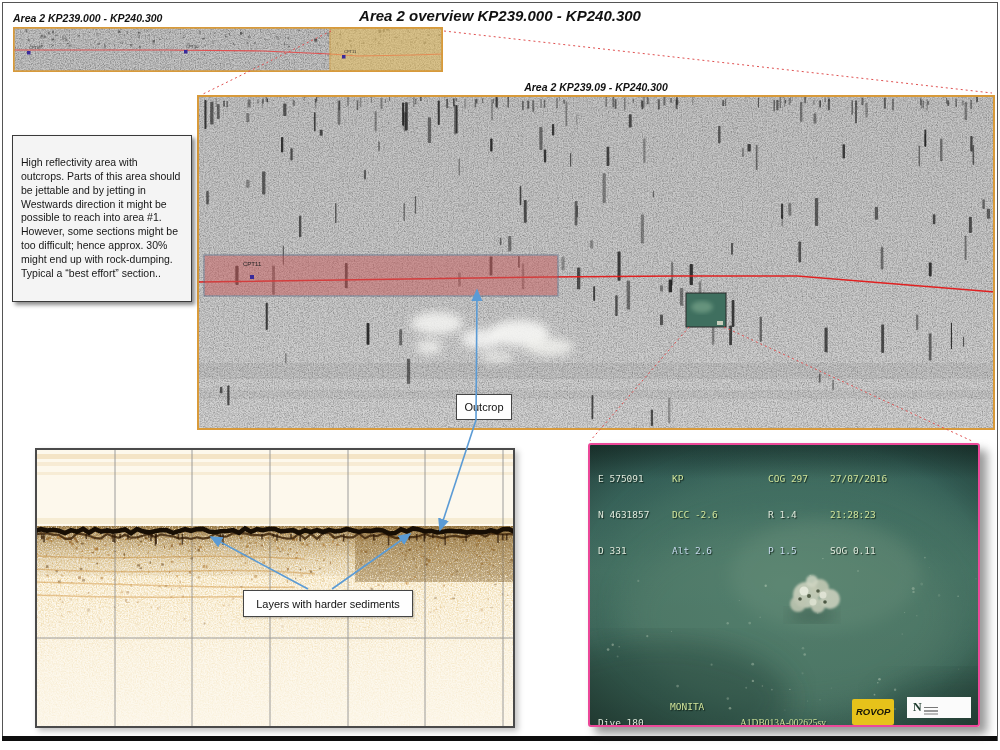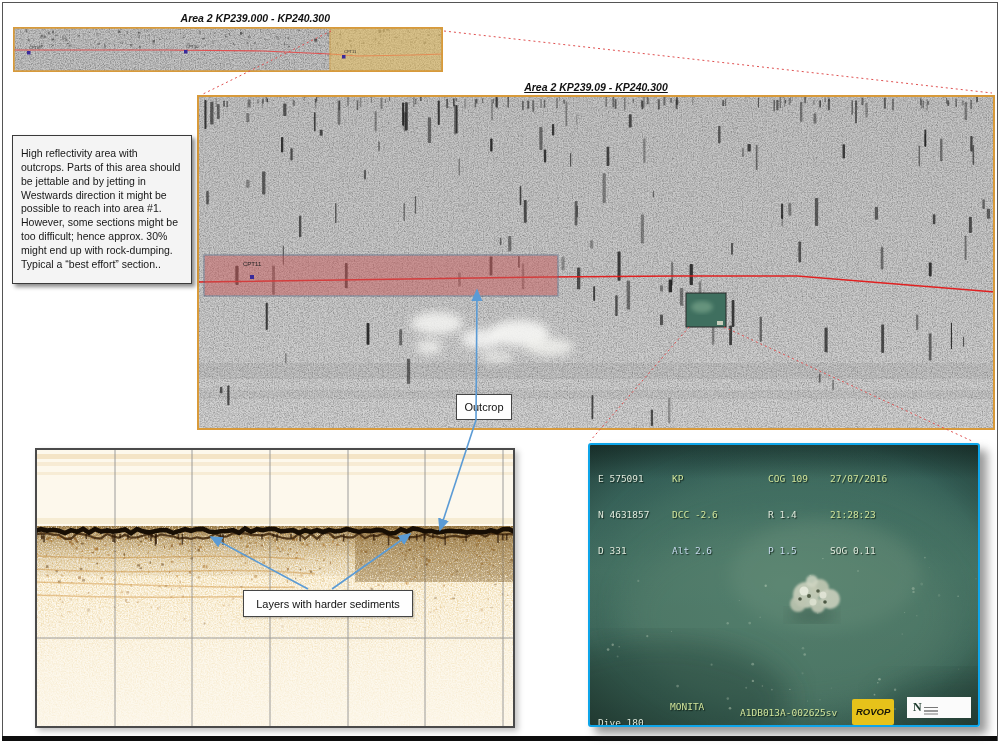--- a/index.html
+++ b/index.html
@@ -3,71 +3,72 @@
 <meta charset="utf-8">
 <style>
   html,body{margin:0;padding:0;background:#ffffff;}
   .page{position:relative;width:1000px;height:750px;background:#fff;
         font-family:"Liberation Sans",sans-serif;overflow:hidden;}
   .page-frame{position:absolute;left:2px;top:2px;width:994px;height:737px;
         border:1px solid #555;pointer-events:none;}
   .bottom-bar{position:absolute;left:2px;top:736px;width:995px;height:5px;background:#0e0e0e;}
   .main-title{position:absolute;left:0;top:7px;width:1000px;text-align:center;
         font-size:15px;font-weight:bold;font-style:italic;color:#111;}
-  .strip-label{position:absolute;left:13px;top:12px;width:317px;text-align:right;
+  .strip-label{position:absolute;left:13px;top:12px;width:317px;text-align:left;
         font-size:10.5px;font-weight:bold;font-style:italic;color:#111;}
   .detail-label{position:absolute;left:396px;top:81px;width:400px;text-align:center;
-        font-size:10.5px;font-weight:bold;font-style:italic;color:#111;text-decoration:underline;}
+        font-size:10.5px;font-weight:bold;font-style:italic;color:#111;}
   .strip-box{position:absolute;left:13px;top:27px;width:430px;height:45px;}
   .detail-box{position:absolute;left:197px;top:95px;width:798px;height:335px;}
   .cpt-tag{position:absolute;font-size:4px;color:#333;line-height:4px;}
   .cpt-tag-detail{position:absolute;left:46px;top:166px;font-size:6px;color:#222;line-height:6px;}
   .annotation{position:absolute;left:12px;top:135px;width:162px;background:#f4f4f4;
         border:1.2px solid #3a3a3a;box-shadow:3px 3px 4px rgba(0,0,0,.45);
-        padding:11px 8px;font-size:10.5px;line-height:1.32;color:#161616;z-index:20;}
+        padding:20px 8px;font-size:10.5px;line-height:1.32;color:#161616;z-index:20;}
   .callout{position:absolute;background:#fefefe;border:1.2px solid #444;
         font-size:11px;color:#111;display:flex;align-items:center;justify-content:center;z-index:20;}
   .callout.outcrop{left:456px;top:394px;width:54px;height:24px;}
   .callout.layers{left:243px;top:590px;width:168px;height:25px;box-shadow:1px 1px 2px rgba(0,0,0,.25);text-align:right;}
   .sbp-box{position:absolute;left:35px;top:448px;width:480px;height:280px;
         box-shadow:3px 3px 6px rgba(0,0,0,.25);}
   .rov-box{position:absolute;left:588px;top:443px;width:388px;height:280px;
-        border-radius:3px;overflow:hidden;border:2px solid #0ea5e9;
+        border-radius:3px;overflow:hidden;border:2px solid #ec4899;
         box-shadow:7px 7px 10px rgba(70,70,70,.55);}
   .osd{position:absolute;font-family:"DejaVu Sans Mono",monospace;font-size:9.5px;
         line-height:12px;text-shadow:1px 1px 1px rgba(8,22,14,.75);white-space:pre;z-index:5;}
   .osd span{display:block;}
   .osd-col1{left:8px;top:4px;}
   .osd-col2{left:82px;top:4px;}
   .osd-col3{left:178px;top:4px;}
   .osd-col4{left:240px;top:4px;width:106px;}
   .osd-bottom{left:0;top:256px;width:388px;height:16px;}
   .osd-g{color:#cfe39a}.osd-w{color:#dfe9dc}.osd-b{color:#c4d8ea}
   .osd-dive{position:absolute;left:8px;top:16px;}
   .osd-vessel{position:absolute;left:80px;top:0;text-align:right;}
-  .osd-file{position:absolute;left:150px;top:6px;}
+  .osd-file{position:absolute;left:150px;top:16px;font-family:Liberation Serif, serif;}
   .rovop{position:absolute;left:262px;top:-2px;background:#e6c21a;color:#141408;
         font-weight:bold;font-style:italic;font-size:9.5px;padding:7px 4px;border-radius:2px;
         text-shadow:none;font-family:"Liberation Sans",sans-serif;}
   .client-logo{position:absolute;left:317px;top:-4px;width:58px;height:21px;background:#fbfbfb;
         color:#1c3a2c;font-weight:bold;font-size:12px;line-height:21px;padding-left:6px;
         text-shadow:none;font-family:"Liberation Serif",serif;}
   .client-logo i{display:inline-block;margin-left:2px;width:14px;border-top:1px solid #777;
         box-shadow:0 3px 0 #999,0 6px 0 #bbb;height:1px;vertical-align:middle;}
   .overlay-svg{position:absolute;left:0;top:0;width:1000px;height:750px;
         pointer-events:none;z-index:30;}
   svg{display:block;}
 </style>
 </head>
 <body>
 
 <div class="page">
   <div class="page-frame"></div>
   <div class="bottom-bar"></div>
 
+  <div class="main-title">Area 2 overview KP239.000 - KP240.300</div>
   <div class="strip-label">Area 2 KP239.000 - KP240.300</div>
   <div class="detail-label">Area 2 KP239.09 - KP240.300</div>
 
   <div class="strip-box">
     <svg width="430" height="45">
       <defs>
         <filter id="sonarNoise" x="0" y="0" width="100%" height="100%">
           <feTurbulence type="fractalNoise" baseFrequency="0.8" numOctaves="3" seed="11" stitchTiles="stitch"></feTurbulence>
           <feColorMatrix type="matrix" values="0 0 0 0 0  0 0 0 0 0  0 0 0 0 0  0.9 0.9 0.9 0 -1.1"></feColorMatrix>
         </filter>
@@ -1029,21 +1030,21 @@
       <span class="osd-w">E 575091</span>
       <span class="osd-w">N 4631857</span>
       <span class="osd-w">D 331</span>
     </div>
     <div class="osd osd-col2">
       <span class="osd-g">KP</span>
       <span class="osd-g">DCC -2.6</span>
       <span class="osd-b">Alt 2.6</span>
     </div>
     <div class="osd osd-col3">
-      <span class="osd-g">COG 109</span>
+      <span class="osd-g">COG 297</span>
       <span class="osd-w">R 1.4</span>
       <span class="osd-b">P 1.5</span>
     </div>
     <div class="osd osd-col4">
       <span class="osd-g">27/07/2016</span>
       <span class="osd-g">21:28:23</span>
       <span class="osd-w">SOG 0.11</span>
     </div>
     <div class="osd osd-bottom">
       <span class="osd-w osd-dive">Dive 180</span>

